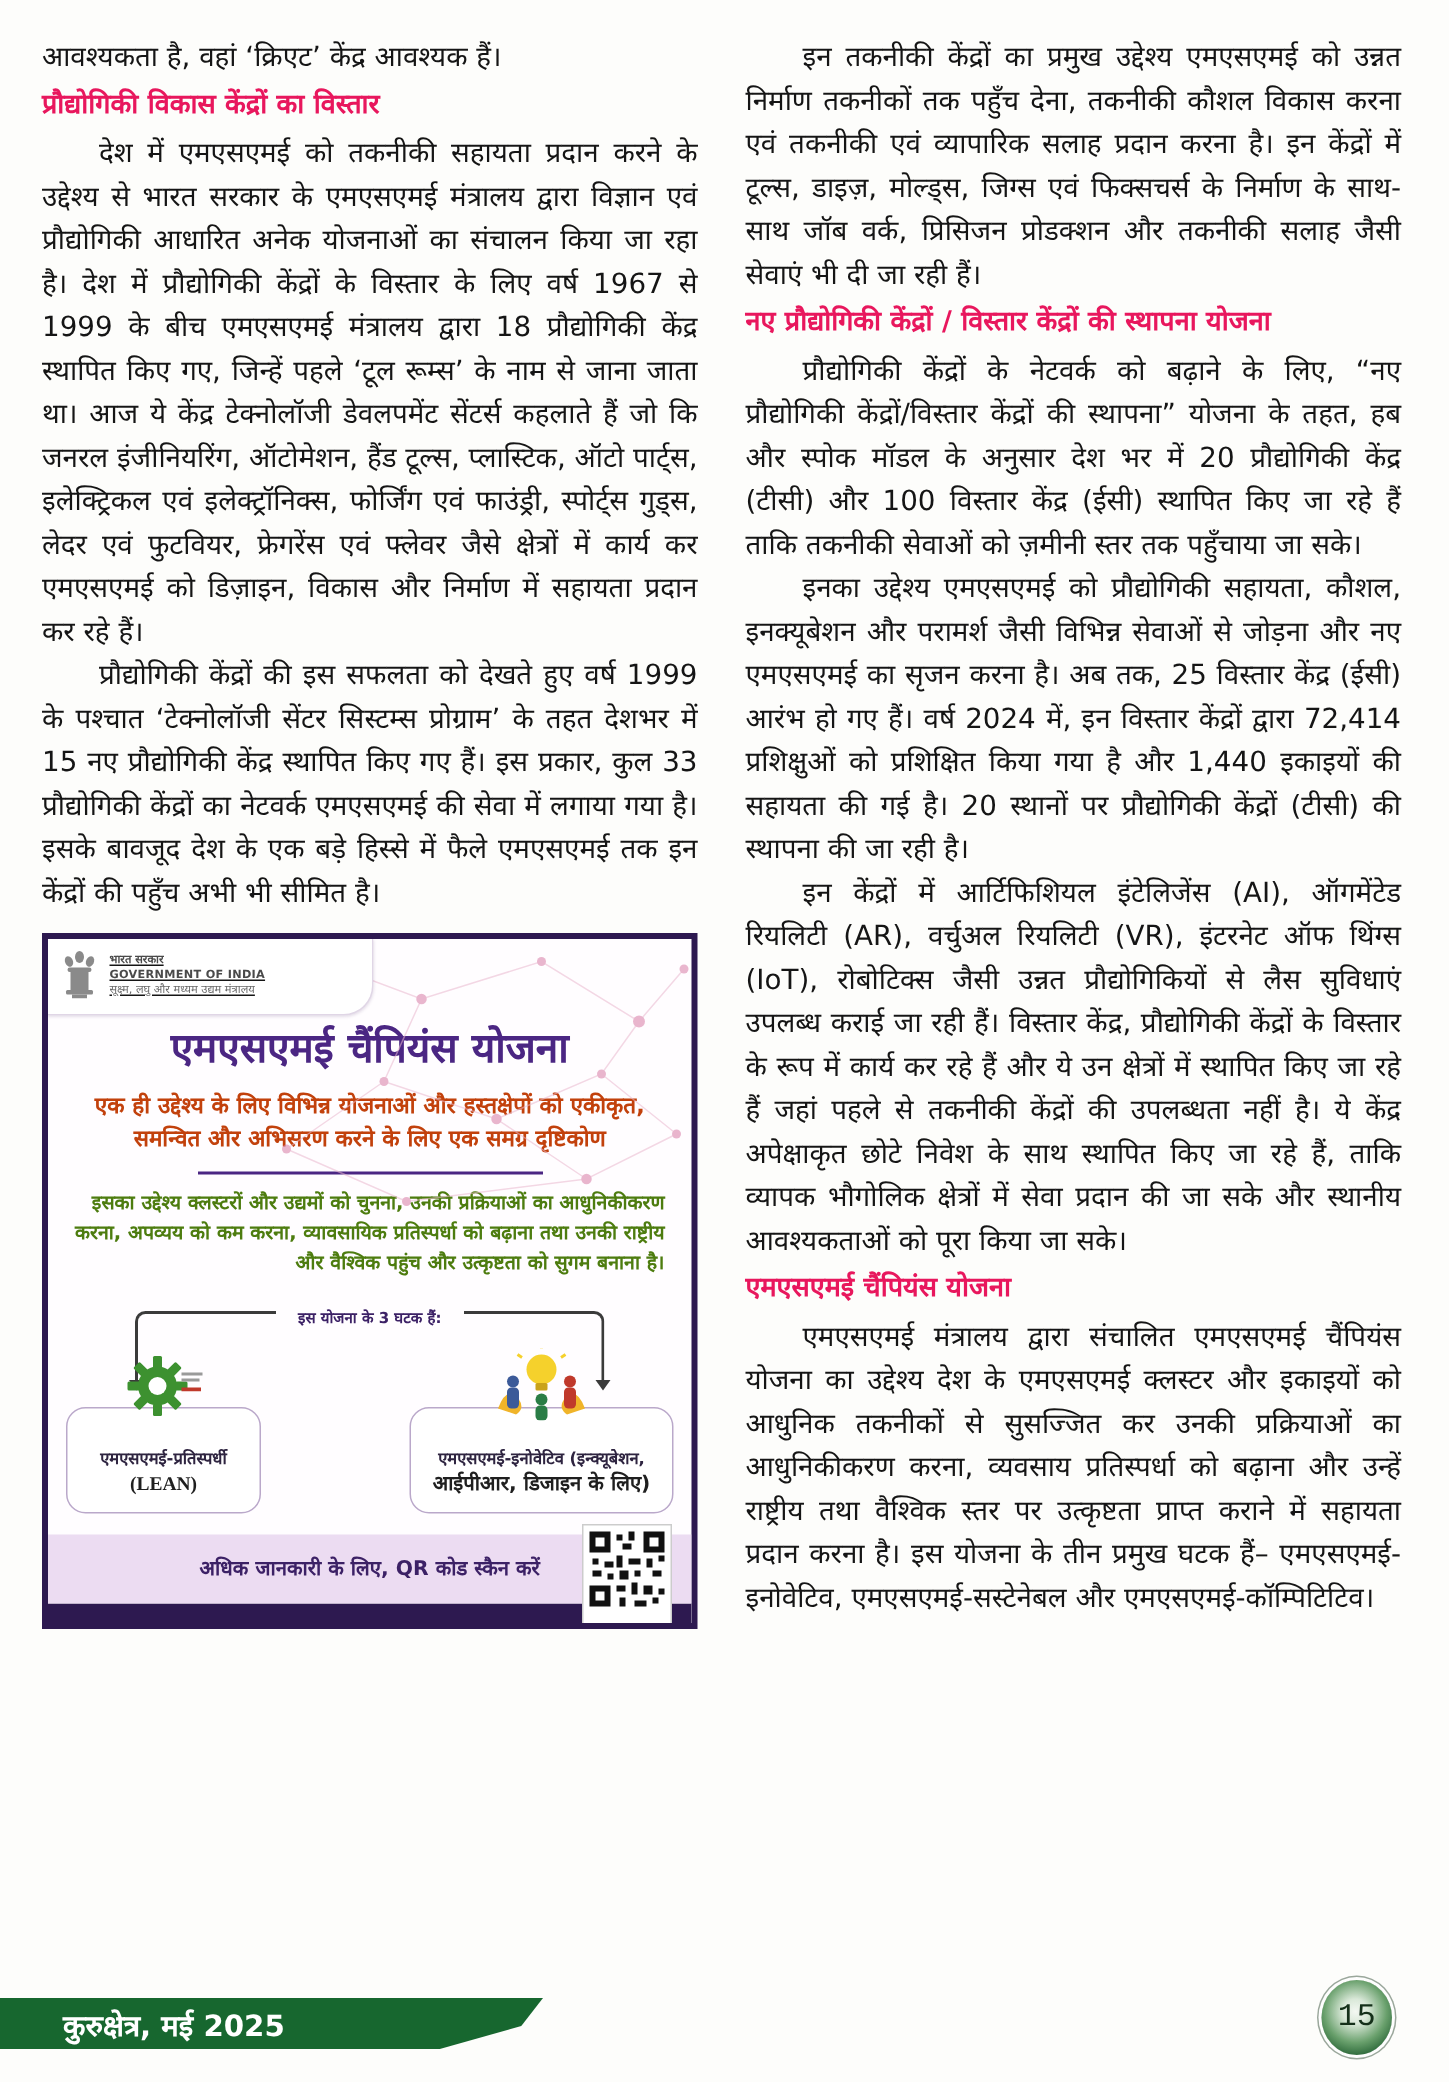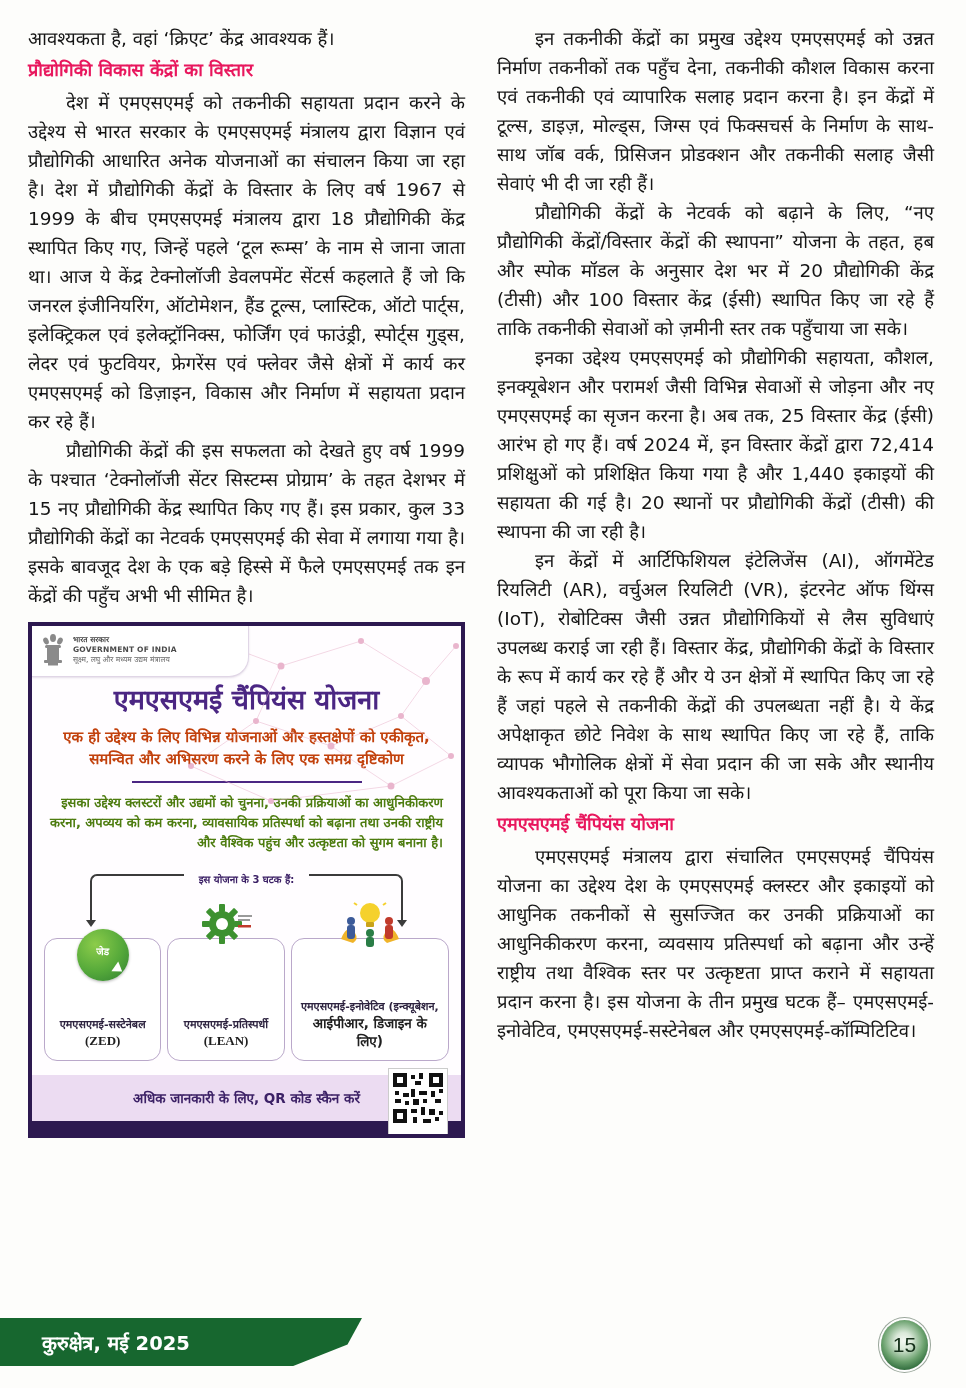--- a/index.html
+++ b/index.html
@@ -33,20 +33,21 @@
   .gov-tab{
     position:relative;
     width:198px;
     background:#fff;
     border:1px solid #e0d6e6;
     border-top:none;border-left:none;
     border-radius:0 0 20px 0;
     padding:7px 10px 9px 8px;
     display:flex;align-items:center;gap:7px;
     box-shadow:0 1px 2px rgba(80,50,110,.15);
+    text-decoration:underline;
   }
   .gov-text{font-size:7.5px;line-height:10px;color:#5a5a5a;}
   .gov-text .g1{font-weight:bold;color:#4a4a4a;}
   .gov-text .g2{font-weight:bold;letter-spacing:.2px;color:#4a4a4a;}
   .gov-text .g3{color:#6a6a6a;}
   .info-title{
     text-align:center;color:#4b2683;font-weight:bold;
     font-size:27px;line-height:34px;margin:6px 10px 9px;
     text-indent:0 !important;
   }
@@ -110,37 +111,37 @@
     height:46px;
     display:flex;align-items:center;justify-content:center;
   }
   .qr-text{color:#3c2166;font-weight:bold;font-size:13.5px;text-indent:0 !important;}
   .qr-code{position:absolute;right:14px;top:-6px;background:#fff;padding:2px;box-shadow:0 0 0 1px #ccc;}
   .bottom-bar{height:13px;background:#2d1950;}
 
   
   .footer-banner{
     position:absolute;left:0;bottom:22px;
-    width:362px;height:48px;
+    width:362px;height:34px;
     background:#17672f;
     clip-path:polygon(0 0,100% 0,96% 55%,81% 100%,0 100%);
     display:flex;align-items:center;
   }
   .footer-banner span{
     color:#fff;font-weight:bold;font-size:19.5px;padding-left:42px;
   }
   .page-badge{
     position:absolute;right:38px;bottom:18px;
     width:47px;height:50px;border-radius:50%;
     background:radial-gradient(circle at 48% 42%, #f4f8f3 0%, #d9e8d8 22%, #69a06c 55%, #236032 82%, #123f1d 100%);
     box-shadow:0 0 0 2px #fefefe,0 0 0 3px #9aa79b;
     display:flex;align-items:center;justify-content:center;
   }
   .page-badge span{
-    color:#15301a;font-size:21px;font-family:Liberation Sans, sans-serif;font-weight:500;
+    color:#15301a;font-size:21px;font-family:Liberation Mono, monospace;font-weight:500;
   }
 </style>
 </head>
 <body>
 
 <div class="page">
   <div class="cols">
 
     <div class="col">
       <p class="no-indent">आवश्यकता है, वहां ‘क्रिएट’ केंद्र आवश्यक हैं।</p>
@@ -195,28 +196,20 @@
         <div class="info-subtitle">एक ही उद्देश्य के लिए विभिन्न योजनाओं और हस्तक्षेपों को एकीकृत, समन्वित और अभिसरण करने के लिए एक समग्र दृष्टिकोण</div>
         <div class="info-divider"></div>
         <div class="info-desc">इसका उद्देश्य क्लस्टरों और उद्यमों को चुनना, उनकी प्रक्रियाओं का आधुनिकीकरण करना, अपव्यय को कम करना, व्यावसायिक प्रतिस्पर्धा को बढ़ाना तथा उनकी राष्ट्रीय और वैश्विक पहुंच और उत्कृष्टता को सुगम बनाना है।</div>
 
         <div class="comp-area">
           <div class="comp-label">इस योजना के 3 घटक हैं:</div>
           <div class="connector cl"></div>
           <div class="connector cr"></div>
 
           <div class="comp-row">
-            <div class="comp-box b1">
-              <div class="comp-icon zed-badge">
-                <span>जेड</span>
-                  <i></i>
-              </div>
-              <div class="comp-name">एमएसएमई-सस्टेनेबल</div>
-              <div class="comp-code">(ZED)</div>
-            </div>
 
             <div class="comp-box b3">
               <div class="comp-icon" style="top:-38px">
                 <svg width="56" height="46" viewBox="0 0 56 46">
                   <g fill="#3d9130">
                     <circle cx="24" cy="23" r="13"></circle>
                     <g transform="translate(24,23)">
                       <rect x="-3" y="-20" width="6" height="8" rx="1"></rect>
                       <rect x="-3" y="12" width="6" height="8" rx="1"></rect>
                       <rect x="-20" y="-3" width="8" height="6" rx="1"></rect>
@@ -301,20 +294,21 @@
                 </g>
             </svg>
           </div>
         </div>
         <div class="bottom-bar"></div>
       </div>
     </div>
 
     <div class="col">
       <p>इन तकनीकी केंद्रों का प्रमुख उद्देश्य एमएसएमई को उन्नत निर्माण तकनीकों तक पहुँच देना, तकनीकी कौशल विकास करना एवं तकनीकी एवं व्यापारिक सलाह प्रदान करना है। इन केंद्रों में टूल्स, डाइज़, मोल्ड्स, जिग्स एवं फिक्सचर्स के निर्माण के साथ-साथ जॉब वर्क, प्रिसिजन प्रोडक्शन और तकनीकी सलाह जैसी सेवाएं भी दी जा रही हैं।</p>
+      <div class="section-heading">नए प्रौद्योगिकी केंद्रों / विस्तार केंद्रों की स्थापना योजना</div>
       <p>प्रौद्योगिकी केंद्रों के नेटवर्क को बढ़ाने के लिए, “नए प्रौद्योगिकी केंद्रों/विस्तार केंद्रों की स्थापना” योजना के तहत, हब और स्पोक मॉडल के अनुसार देश भर में 20 प्रौद्योगिकी केंद्र (टीसी) और 100 विस्तार केंद्र (ईसी) स्थापित किए जा रहे हैं ताकि तकनीकी सेवाओं को ज़मीनी स्तर तक पहुँचाया जा सके।</p>
       <p>इनका उद्देश्य एमएसएमई को प्रौद्योगिकी सहायता, कौशल, इनक्यूबेशन और परामर्श जैसी विभिन्न सेवाओं से जोड़ना और नए एमएसएमई का सृजन करना है। अब तक, 25 विस्तार केंद्र (ईसी) आरंभ हो गए हैं। वर्ष 2024 में, इन विस्तार केंद्रों द्वारा 72,414 प्रशिक्षुओं को प्रशिक्षित किया गया है और 1,440 इकाइयों की सहायता की गई है। 20 स्थानों पर प्रौद्योगिकी केंद्रों (टीसी) की स्थापना की जा रही है।</p>
       <p>इन केंद्रों में आर्टिफिशियल इंटेलिजेंस (AI), ऑगमेंटेड रियलिटी (AR), वर्चुअल रियलिटी (VR), इंटरनेट ऑफ थिंग्स (IoT), रोबोटिक्स जैसी उन्नत प्रौद्योगिकियों से लैस सुविधाएं उपलब्ध कराई जा रही हैं। विस्तार केंद्र, प्रौद्योगिकी केंद्रों के विस्तार के रूप में कार्य कर रहे हैं और ये उन क्षेत्रों में स्थापित किए जा रहे हैं जहां पहले से तकनीकी केंद्रों की उपलब्धता नहीं है। ये केंद्र अपेक्षाकृत छोटे निवेश के साथ स्थापित किए जा रहे हैं, ताकि व्यापक भौगोलिक क्षेत्रों में सेवा प्रदान की जा सके और स्थानीय आवश्यकताओं को पूरा किया जा सके।</p>
       <div class="section-heading">एमएसएमई चैंपियंस योजना</div>
       <p>एमएसएमई मंत्रालय द्वारा संचालित एमएसएमई चैंपियंस योजना का उद्देश्य देश के एमएसएमई क्लस्टर और इकाइयों को आधुनिक तकनीकों से सुसज्जित कर उनकी प्रक्रियाओं का आधुनिकीकरण करना, व्यवसाय प्रतिस्पर्धा को बढ़ाना और उन्हें राष्ट्रीय तथा वैश्विक स्तर पर उत्कृष्टता प्राप्त कराने में सहायता प्रदान करना है। इस योजना के तीन प्रमुख घटक हैं– एमएसएमई-इनोवेटिव, एमएसएमई-सस्टेनेबल और एमएसएमई-कॉम्पिटिटिव।</p>
     </div>
 
   </div>
 </div>
 

